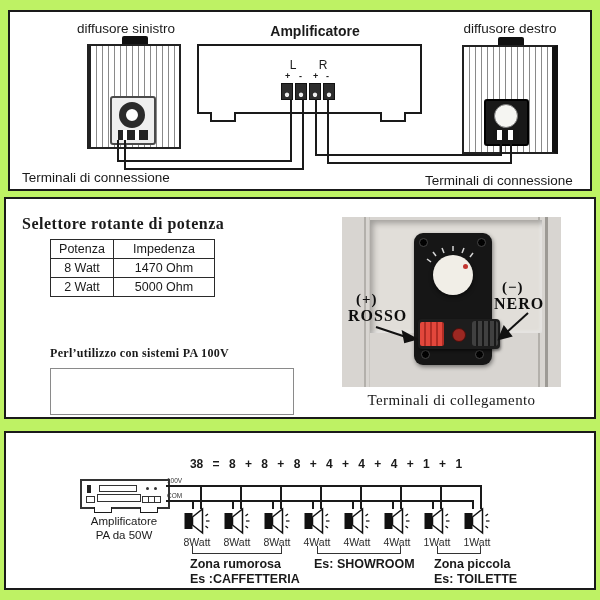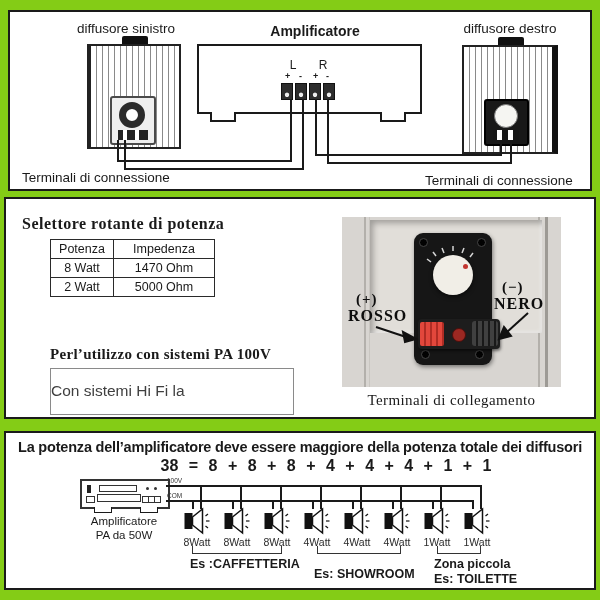--- a/index.html
+++ b/index.html
@@ -1,16 +1,16 @@
 <!DOCTYPE html>
 <html><head>
 <meta charset="utf-8">
 <style>
   html,body{margin:0;padding:0;background:#fff;}
-  .page{position:relative;width:600px;height:600px;background:#84cc16;
+  .page{position:relative;width:600px;height:600px;background:#bef264;
         font-family:"Liberation Sans","DejaVu Sans",sans-serif;color:#1a1a1a;overflow:hidden;}
   .abs{position:absolute;}
   .box{position:absolute;border:2px solid #1a1a1a;background:#fff;}
   .serif{font-family:"Liberation Serif","DejaVu Serif",serif;}
   .ctr{text-align:center;}
   .wire{position:absolute;background:#1a1a1a;}
   
   .spk-body{position:absolute;border:2px solid #222;
     background:repeating-linear-gradient(90deg,#fff 0 5px,#8a8a8a 5px 6px);}
   .spk-bracket{position:absolute;background:#111;border-radius:2px;}
@@ -136,25 +136,24 @@
             <td class="c1">8 Watt</td>
             <td class="c2">1470 Ohm</td>
           </tr>
           <tr>
             <td class="c1">2 Watt</td>
             <td class="c2">5000 Ohm</td>
           </tr>
         </tbody>
     </table>
 
-    <div class="abs serif" style="left:44px;top:147px;font-size:15px;font-weight:bold;letter-spacing:.3px;">Perl’utilizzo con sistemi PA 100V</div>
+    <div class="abs serif" style="left:44px;top:147px;font-size:12px;font-weight:bold;letter-spacing:.3px;">Perl’utilizzo con sistemi PA 100V</div>
 
     <div class="hifi" style="left:44px;top:169px;width:242px;height:45px;">
       <span class="hifitext">
-        <span style="display:block;">Con sistemi Hi Fi la</span>
       </span>
     </div>
 
     <div class="photo" style="left:336px;top:18px;width:219px;height:170px;">
       <div class="groove" style="left:22px;width:2px;background:#b3b0ab;"></div>
       <div class="groove" style="left:27px;width:1px;background:#c9c6c1;"></div>
       <div class="groove" style="left:196px;width:2px;background:#b3b0ab;"></div>
       <div class="groove" style="left:203px;width:3px;background:#9d9a95;"></div>
       <div class="recess" style="left:28px;top:3px;width:172px;height:113px;"></div>
       <div class="plate" style="left:72px;top:16px;width:78px;height:132px;">
@@ -190,22 +189,21 @@
       <div class="photolabel" style="left:14px;top:74px;font-size:15px;">(+)</div>
       <div class="photolabel" style="left:6px;top:90px;font-size:16px;">ROSSO</div>
       <div class="photolabel" style="left:160px;top:62px;font-size:15px;">(−)</div>
       <div class="photolabel" style="left:152px;top:78px;font-size:16px;">NERO</div>
     </div>
     <div class="abs serif ctr" style="left:336px;top:193px;width:219px;font-size:15px;letter-spacing:.4px;">Terminali di collegamento</div>
   </div>
 
   <div class="box" style="left:4px;top:431px;width:588px;height:155px;">
 
-    <div class="abs ctr" style="left:4px;top:6px;width:580px;font-size:14.5px;font-weight:bold;letter-spacing:-0.2px;white-space:nowrap;">La potenza dell’amplificatore deve essere  maggiore  della potenza totale dei diffusori</div>
-    <div class="abs ctr" style="left:120px;top:24px;width:400px;font-size:16px;font-weight:bold;word-spacing:6px;">38 = 8 + 8 + 8 + 4 + 4 + 4 + 1 + 1</div>
+    <div class="abs ctr" style="left:120px;top:24px;width:400px;font-size:12px;font-weight:bold;word-spacing:6px;">38 = 8 + 8 + 8 + 4 + 4 + 4 + 1 + 1</div>
 
     <div class="ampbox2" style="left:74px;top:46px;width:86px;height:26px;">
       <div class="abs" style="left:5px;top:4px;width:4px;height:8px;background:#222;"></div>
       <div class="slot" style="left:4px;top:15px;width:7px;height:5px;"></div>
       <div class="slot" style="left:17px;top:4px;width:36px;height:5px;"></div>
       <div class="slot" style="left:15px;top:13px;width:42px;height:6px;"></div>
       <div class="dot2" style="left:64px;top:6px;"></div>
       <div class="dot2" style="left:72px;top:6px;"></div>
       <div class="slot" style="left:60px;top:15px;width:5px;height:5px;"></div>
       <div class="slot" style="left:66px;top:15px;width:5px;height:5px;"></div>
@@ -317,25 +315,26 @@
       <line x1="21.5" y1="9" x2="24" y2="7"></line>
               <line x1="22" y1="14" x2="25.5" y2="14"></line>
               <line x1="21.5" y1="19" x2="24" y2="21"></line>
     </g>
           </svg></div>
         <div class="wattlabel" style="left: 451px; top: 103px;">1Watt</div>
       </div>
     <div id="zone-layer">
         <div class="bracket" style="left: 186px; top: 113px; width: 88px; height: 7px;"></div>
         <div class="zone" style="left: 184px; top: 124px;">
+          <span style="display: block;">Zona rumorosa</span>
           <span style="display: block;">Es :CAFFETTERIA</span>
         </div>
         <div class="bracket" style="left: 311px; top: 113px; width: 82px; height: 7px;"></div>
         <div class="zone" style="left: 308px; top: 124px;">
-          <span style="display: block; margin-top: 10px;">Es: SHOWROOM</span>
+          <span style="display: block;">Es: SHOWROOM</span>
         </div>
         <div class="bracket" style="left: 431px; top: 113px; width: 42px; height: 7px;"></div>
         <div class="zone" style="left: 428px; top: 124px;">
           <span style="display: block;">Zona piccola</span>
           <span style="display: block;">Es: TOILETTE</span>
         </div>
       </div>
   </div>
 </div>
 

